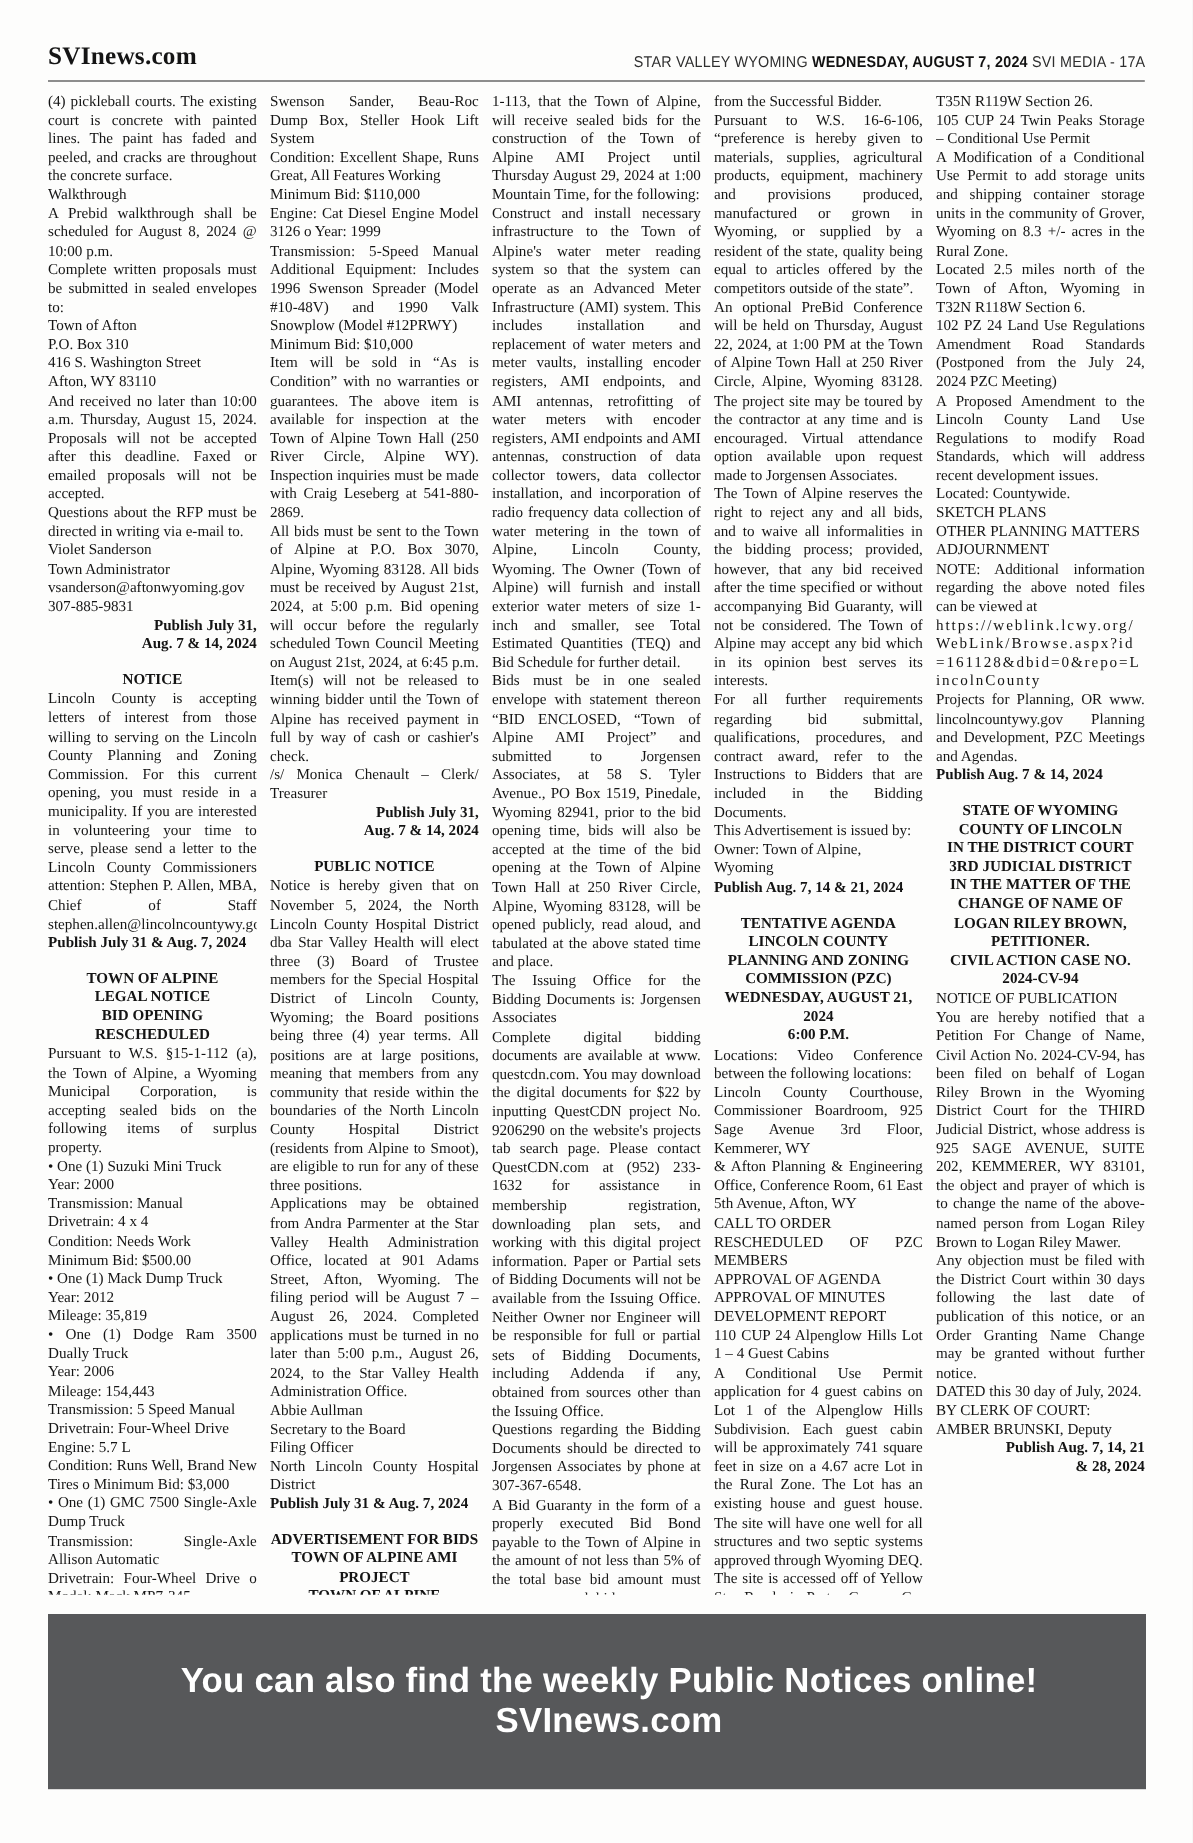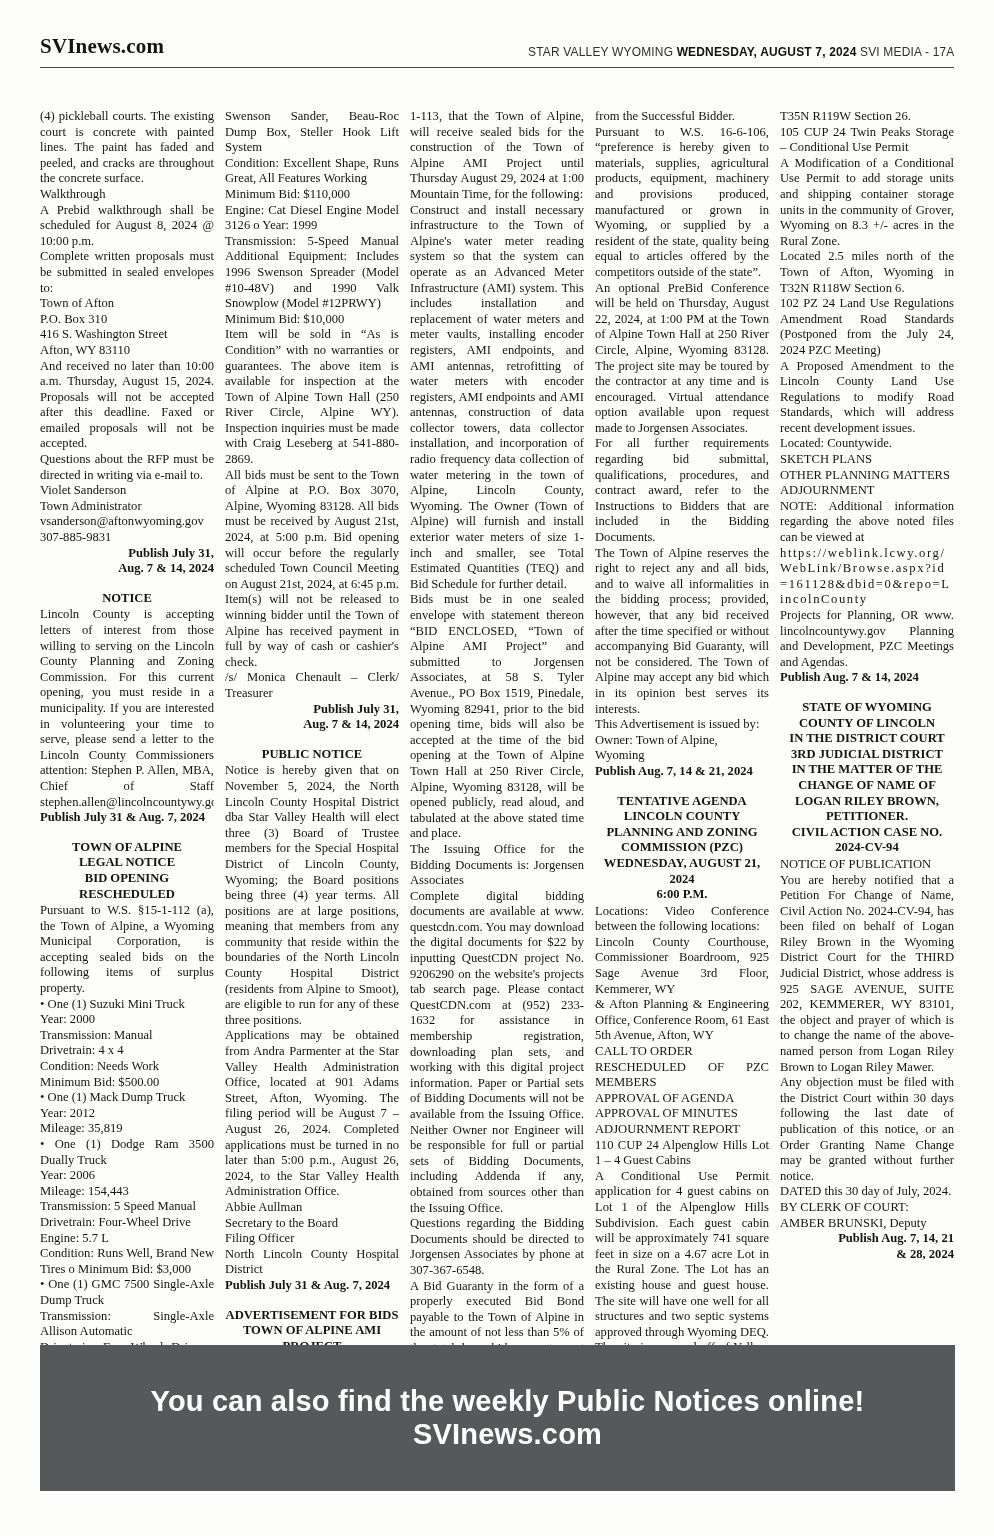--- a/index.html
+++ b/index.html
@@ -34,21 +34,20 @@
   
   .cols{
     display:flex;gap:11px;
     padding:9px 40px 0 40px;
   }
   .col{
     flex:1 1 0;min-width:0;
     height:1252px;overflow:hidden;
     font-size:12.6px;line-height:15.6px;
     text-align:left;
-    margin-top:32px;
   }
   .blk{margin:0;}
   .just{text-align:justify;}
   .center{text-align:left;}
   .right{text-align:right;}
   .head{font-weight:bold;text-align:center;white-space:pre-line;margin:1px 0;}
   .pub{font-weight:bold;white-space:pre-line;}
   .url{word-break:break-all;letter-spacing:1.6px;}
   .gap{height:13px;}
   
@@ -154,41 +153,41 @@
         <div class="blk just">Bids must be in one sealed envelope with statement thereon “BID ENCLOSED, “Town of Alpine AMI Project” and submitted to Jorgensen Associates, at 58 S. Tyler Avenue., PO Box 1519, Pinedale, Wyoming 82941, prior to the bid opening time, bids will also be accepted at the time of the bid opening at the Town of Alpine Town Hall at 250 River Circle, Alpine, Wyoming 83128, will be opened publicly, read aloud, and tabulated at the above stated time and place.</div>
         <div class="blk just">The Issuing Office for the Bidding Documents is: Jorgensen Associates</div>
         <div class="blk just">Complete digital bidding documents are available at www. questcdn.com. You may download the digital documents for $22 by inputting QuestCDN project No. 9206290 on the website's projects tab search page. Please contact QuestCDN.com at (952) 233-1632 for assistance in membership registration, downloading plan sets, and working with this digital project information. Paper or Partial sets of Bidding Documents will not be available from the Issuing Office. Neither Owner nor Engineer will be responsible for full or partial sets of Bidding Documents, including Addenda if any, obtained from sources other than the Issuing Office.</div>
         <div class="blk just">Questions regarding the Bidding Documents should be directed to Jorgensen Associates by phone at 307-367-6548.</div>
         <div class="blk just">A Bid Guaranty in the form of a properly executed Bid Bond payable to the Town of Alpine in the amount of not less than 5% of the total base bid amount must accompany each bid.</div>
       </div>
       <div class="col">
         <div class="blk">from the Successful Bidder.</div>
         <div class="blk just">Pursuant to W.S. 16-6-106, “preference is hereby given to materials, supplies, agricultural products, equipment, machinery and provisions produced, manufactured or grown in Wyoming, or supplied by a resident of the state, quality being equal to articles offered by the competitors outside of the state”.</div>
         <div class="blk just">An optional PreBid Conference will be held on Thursday, August 22, 2024, at 1:00 PM at the Town of Alpine Town Hall at 250 River Circle, Alpine, Wyoming 83128. The project site may be toured by the contractor at any time and is encouraged. Virtual attendance option available upon request made to Jorgensen Associates.</div>
+        <div class="blk just">The Town of Alpine reserves the right to reject any and all bids, and to waive all informalities in the bidding process; provided, however, that any bid received after the time specified or without accompanying Bid Guaranty, will not be considered. The Town of Alpine may accept any bid which in its opinion best serves its interests.</div>
         <div class="blk just">For all further requirements regarding bid submittal, qualifications, procedures, and contract award, refer to the Instructions to Bidders that are included in the Bidding Documents.</div>
-        <div class="blk just">The Town of Alpine reserves the right to reject any and all bids, and to waive all informalities in the bidding process; provided, however, that any bid received after the time specified or without accompanying Bid Guaranty, will not be considered. The Town of Alpine may accept any bid which in its opinion best serves its interests.</div>
         <div class="blk">This Advertisement is issued by:</div>
         <div class="blk">Owner: Town of Alpine, Wyoming</div>
         <div class="blk pub center">Publish Aug. 7, 14 &amp; 21, 2024</div>
         <div class="gap"></div>
         <div class="blk head">TENTATIVE AGENDA
 LINCOLN COUNTY
 PLANNING AND ZONING
 COMMISSION (PZC)
 WEDNESDAY, AUGUST 21,
 2024
 6:00 P.M.</div>
         <div class="blk just">Locations: Video Conference between the following locations:</div>
         <div class="blk just">Lincoln County Courthouse, Commissioner Boardroom, 925 Sage Avenue 3rd Floor, Kemmerer, WY</div>
         <div class="blk just">&amp; Afton Planning &amp; Engineering Office, Conference Room, 61 East 5th Avenue, Afton, WY</div>
         <div class="blk">CALL TO ORDER</div>
         <div class="blk just">RESCHEDULED OF PZC MEMBERS</div>
         <div class="blk">APPROVAL OF AGENDA</div>
         <div class="blk">APPROVAL OF MINUTES</div>
-        <div class="blk">ADJOURNMENT REPORT</div>
+        <div class="blk">DEVELOPMENT REPORT</div>
         <div class="blk just">110 CUP 24 Alpenglow Hills Lot 1 – 4 Guest Cabins</div>
         <div class="blk just">A Conditional Use Permit application for 4 guest cabins on Lot 1 of the Alpenglow Hills Subdivision. Each guest cabin will be approximately 741 square feet in size on a 4.67 acre Lot in the Rural Zone. The Lot has an existing house and guest house.  The site will have one well for all structures and two septic systems approved through Wyoming DEQ. The site is accessed off of Yellow Star Road via Parter Canyon Co. Rd. 116.</div>
       </div>
       <div class="col">
         <div class="blk">T35N R119W Section 26.</div>
         <div class="blk just">105 CUP 24 Twin Peaks Storage – Conditional Use Permit</div>
         <div class="blk just">A Modification of a Conditional Use Permit to add storage units and shipping container storage units in the community of Grover, Wyoming on 8.3 +/- acres in the Rural Zone.</div>
         <div class="blk just">Located 2.5 miles north of the Town of Afton, Wyoming in T32N R118W Section 6.</div>
         <div class="blk just">102 PZ 24 Land Use Regulations Amendment Road Standards (Postponed from the July 24, 2024 PZC Meeting)</div>
         <div class="blk just">A Proposed Amendment to the Lincoln County Land Use Regulations to modify Road Standards, which will address recent development issues.</div>

